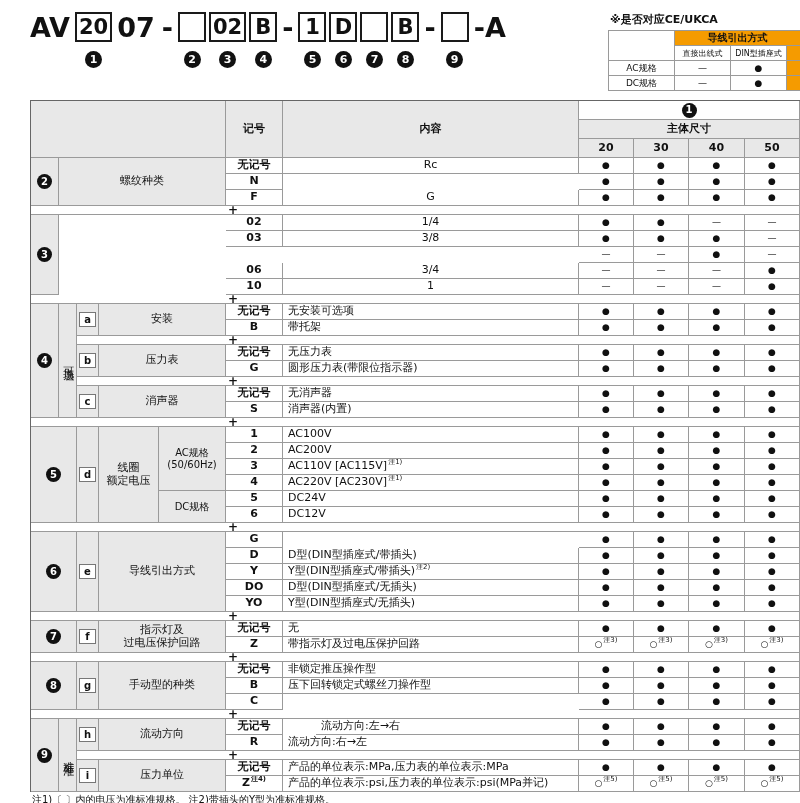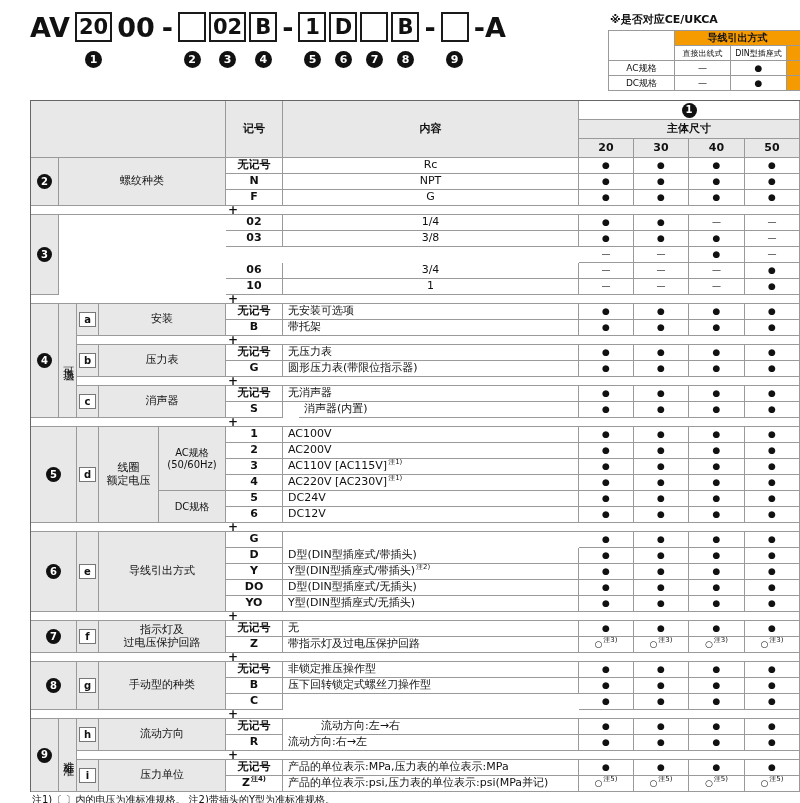--- a/index.html
+++ b/index.html
@@ -65,21 +65,21 @@
 <div id="model-code">
     <div class="seg">
       <div class="codetext">AV</div>
       <div class="circ-spacer"></div>
     </div>
     <div class="seg">
       <div class="codebox">20</div>
       <span class="numcircle">1</span>
     </div>
     <div class="seg">
-      <div class="codetext">00</div>
+      <div class="codetext">07</div>
       <div class="circ-spacer"></div>
     </div>
     <div class="seg">
       <div class="codetext">-</div>
       <div class="circ-spacer"></div>
     </div>
     <div class="seg">
       <div class="codebox"></div>
       <span class="numcircle">2</span>
     </div>
@@ -177,23 +177,20 @@
       </div>
       <div class="c mark" style="grid-area: 1 / 10 / 2 / 11;">
         <span>●</span>
       </div>
       <div class="c mark" style="grid-area: 1 / 11 / 2 / 12;">
         <span>●</span>
       </div>
       <div class="c sym" style="grid-area: 2 / 6 / 3 / 7;">
         <span>N</span>
       </div>
-      <div class="c" style="grid-area: 2 / 7 / 3 / 8;">
-        <span>NPT</span>
-      </div>
       <div class="c mark" style="grid-area: 2 / 8 / 3 / 9;">
         <span>●</span>
       </div>
       <div class="c mark" style="grid-area: 2 / 9 / 3 / 10;">
         <span>●</span>
       </div>
       <div class="c mark" style="grid-area: 2 / 10 / 3 / 11;">
         <span>●</span>
       </div>
       <div class="c mark" style="grid-area: 2 / 11 / 3 / 12;">
@@ -427,21 +424,21 @@
       </div>
       <div class="c mark" style="grid-area: 7 / 10 / 8 / 11;">
         <span>●</span>
       </div>
       <div class="c mark" style="grid-area: 7 / 11 / 8 / 12;">
         <span>●</span>
       </div>
       <div class="c sym" style="grid-area: 8 / 6 / 9 / 7;">
         <span>S</span>
       </div>
-      <div class="c left" style="grid-area: 8 / 7 / 9 / 8; margin-left: 16px;">
+      <div class="c left" style="grid-area: 8 / 7 / 9 / 8;">
         <span>消声器(内置)</span>
       </div>
       <div class="c mark" style="grid-area: 8 / 8 / 9 / 9;">
         <span>●</span>
       </div>
       <div class="c mark" style="grid-area: 8 / 9 / 9 / 10;">
         <span>●</span>
       </div>
       <div class="c mark" style="grid-area: 8 / 10 / 9 / 11;">
         <span>●</span>

